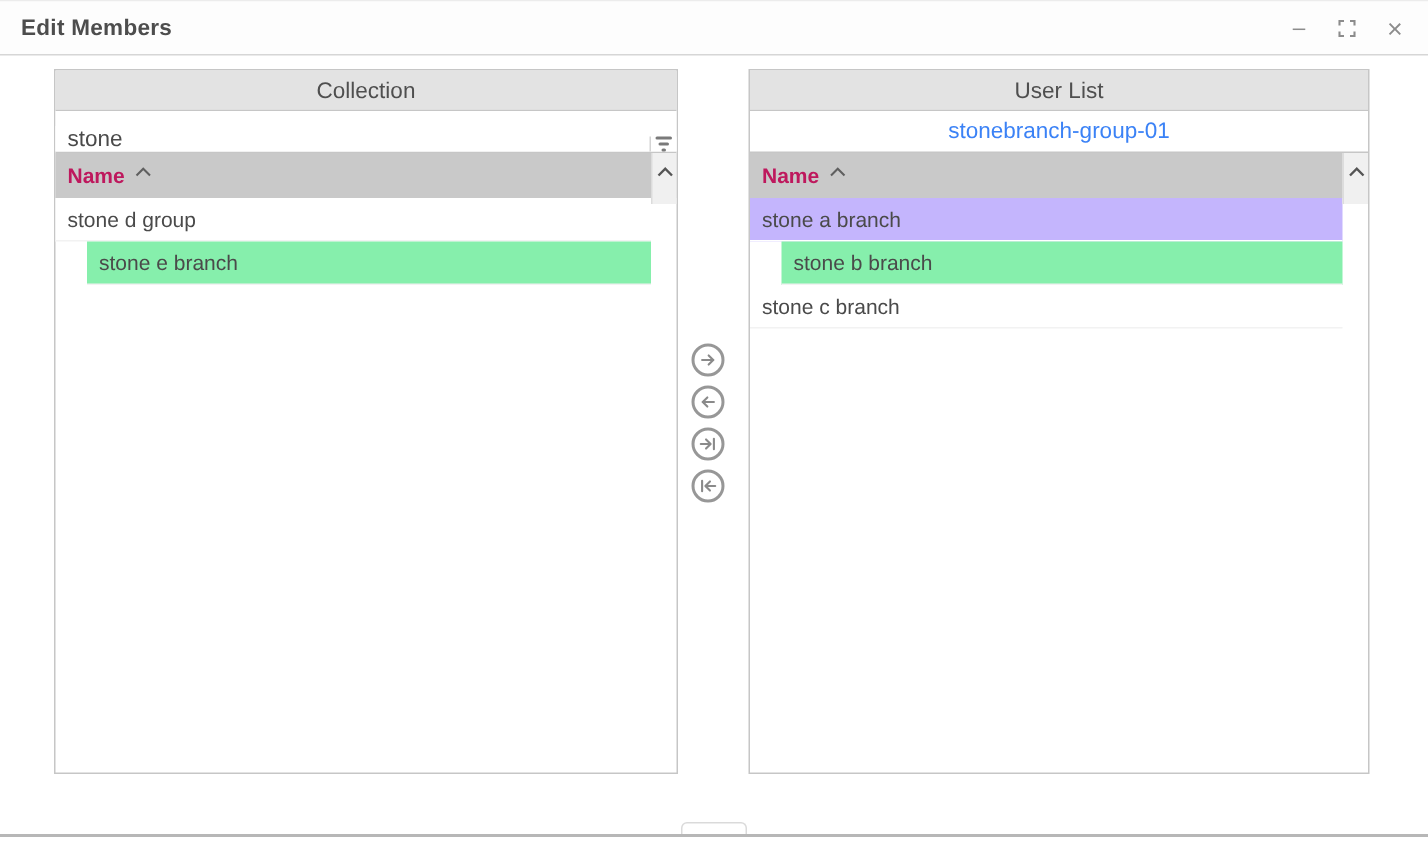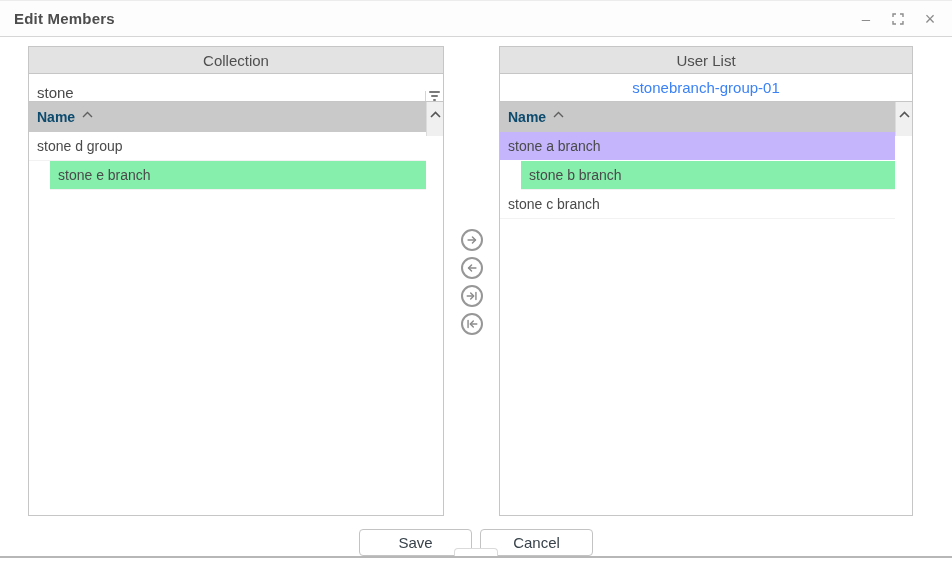--- a/index.html
+++ b/index.html
@@ -36,21 +36,21 @@
   .win-btn {
     width: 16px; height: 16px; display: flex; align-items: center; justify-content: center;
     color: #8c8c8c; font-size: 15px; cursor: pointer; line-height: 1;
   }
 
   
   .panel {
     position: absolute; top: 45px; height: 470px;
     border: 1px solid #c6c6c6; background: #ffffff;
   }
-  .panel.left  { left: 28px;  width: 416px; }
+  .panel.left  { left: 36px;  width: 416px; }
   .panel.right { left: 499px; width: 414px; }
 
   .panel-header {
     height: 26px; background: #e3e3e3;
     display: flex; align-items: center; justify-content: center;
     font-size: 15px; color: #4f4f4f;
   }
 
   .search-row {
     height: 29px; display: flex; align-items: flex-end;
@@ -76,21 +76,21 @@
     height: 29px;
     border-top: 1px solid #c6c6c6; border-bottom: 1px solid #c6c6c6;
     display: flex; align-items: center; justify-content: center;
     font-size: 15px; color: #3b82f6; background: #fff;
   }
 
   .grid-header {
     height: 30px; background: #c9c9c9;
     display: flex; align-items: center;
     padding-left: 8px; position: relative;
-    font-size: 14px; font-weight: bold; color: #0c4a6e;
+    font-size: 14px; font-weight: bold; color: #be185d;
   }
   .sort-caret { margin-left: 7px; margin-top: -6px; }
 
   .scroll-up-btn {
     position: absolute; right: 0; top: 0; width: 17px; height: 34px;
     background: #f0f0f0; border-left: 1px solid #dcdcdc;
     display: flex; align-items: flex-start; justify-content: center;
     padding-top: 9px; cursor: pointer; z-index: 2;
   }
 
@@ -237,21 +237,17 @@
         </svg>
       </span>
     </div>
     <div class="rows">
       <div class="row selected">stone a branch</div>
       <div class="row alt">stone b branch</div>
       <div class="row">stone c branch</div>
     </div>
   </div>
 
-  <div class="footer">
-    <button>Save</button>
-    <button>Cancel</button>
-  </div>
 
   <div class="resize-handle"></div>
   <div class="bottom-line"></div>
 
 </div>
 
 </body></html>

